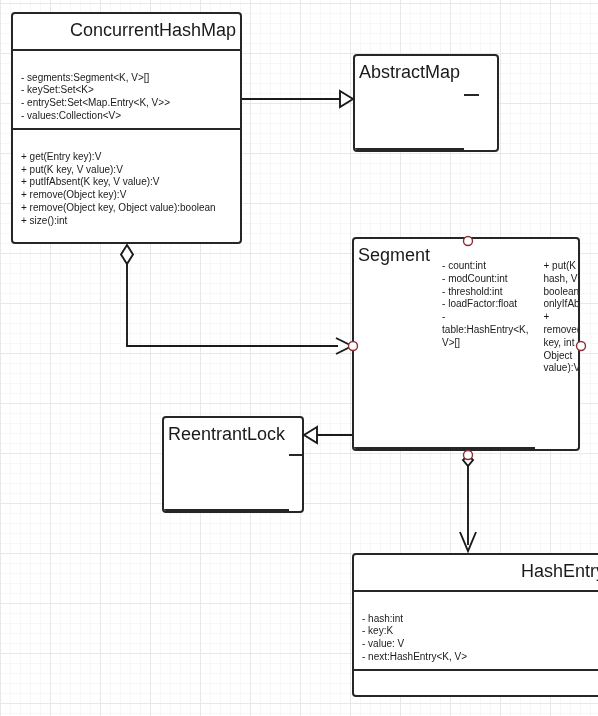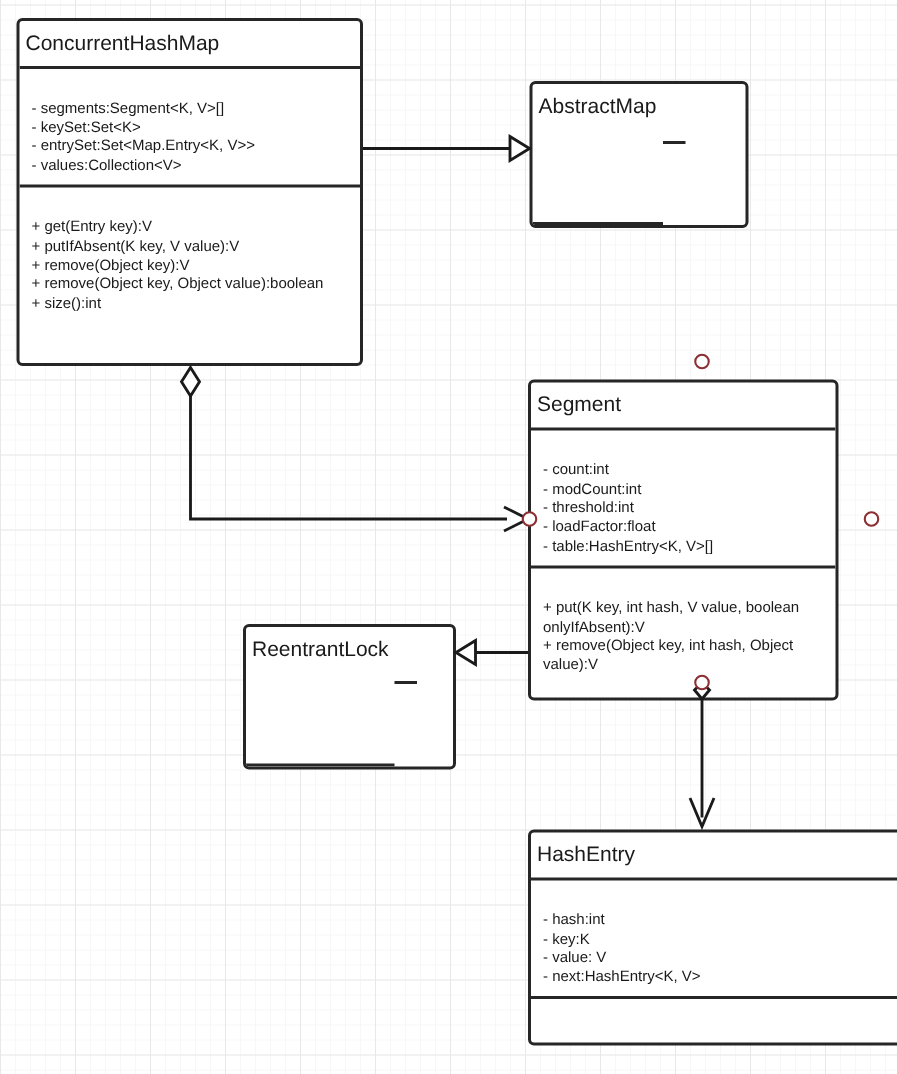--- a/index.html
+++ b/index.html
@@ -24,22 +24,22 @@
   }
   .uml-class {
     position: absolute;
     box-sizing: border-box;
     background: #ffffff;
     border: 2px solid #262626;
     border-radius: 4px;
     overflow: hidden;
   }
   .uml-title {
-    text-align: left;
-    font-size: 14px;
+    text-align: right;
+    font-size: 18px;
     color: #1a1a1a;
     line-height: 1.2;
     padding: 6px 4px 7px 4px;
     border-bottom: 2px solid #262626;
     white-space: nowrap;
   }
   .uml-compartment {
     box-sizing: border-box;
     padding: 21px 7px 5px 8px;
     font-size: 10px;
@@ -88,34 +88,35 @@
   <div class="uml-class" style="left:11px; top:12px; width:231px; height:232px; display:flex; flex-direction:column;">
     <div class="uml-title">ConcurrentHashMap</div>
     <div class="uml-compartment divider">
       <div class="uml-row">- segments:Segment&lt;K, V&gt;[]</div>
       <div class="uml-row">- keySet:Set&lt;K&gt;</div>
       <div class="uml-row">- entrySet:Set&lt;Map.Entry&lt;K, V&gt;&gt;</div>
       <div class="uml-row">- values:Collection&lt;V&gt;</div>
     </div>
     <div class="uml-compartment empty-fill">
       <div class="uml-row">+ get(Entry key):V</div>
+      <div class="uml-row">+ put(K key, V value):V</div>
       <div class="uml-row">+ putIfAbsent(K key, V value):V</div>
       <div class="uml-row">+ remove(Object key):V</div>
       <div class="uml-row">+ remove(Object key, Object value):boolean</div>
       <div class="uml-row">+ size():int</div>
     </div>
   </div>
 
   <div class="uml-class" style="left:353px; top:54px; width:146px; height:98px; display:flex; flex-direction:row;">
     <div class="uml-title">AbstractMap</div>
     <div class="uml-compartment divider" style="height:40px;"></div>
     <div class="uml-compartment empty-fill"></div>
   </div>
 
-  <div class="uml-class" style="left:352px; top:253px; width:207px; height:214px; display:flex; flex-direction:column;">
+  <div class="uml-class" style="left:352px; top:237px; width:228px; height:214px; display:flex; flex-direction:row;">
     <div class="uml-title">Segment</div>
     <div class="uml-compartment divider">
       <div class="uml-row">- count:int</div>
       <div class="uml-row">- modCount:int</div>
       <div class="uml-row">- threshold:int</div>
       <div class="uml-row">- loadFactor:float</div>
       <div class="uml-row">- table:HashEntry&lt;K, V&gt;[]</div>
     </div>
     <div class="uml-compartment empty-fill">
       <div class="uml-row">+ put(K key, int hash, V value, boolean onlyIfAbsent):V</div>

